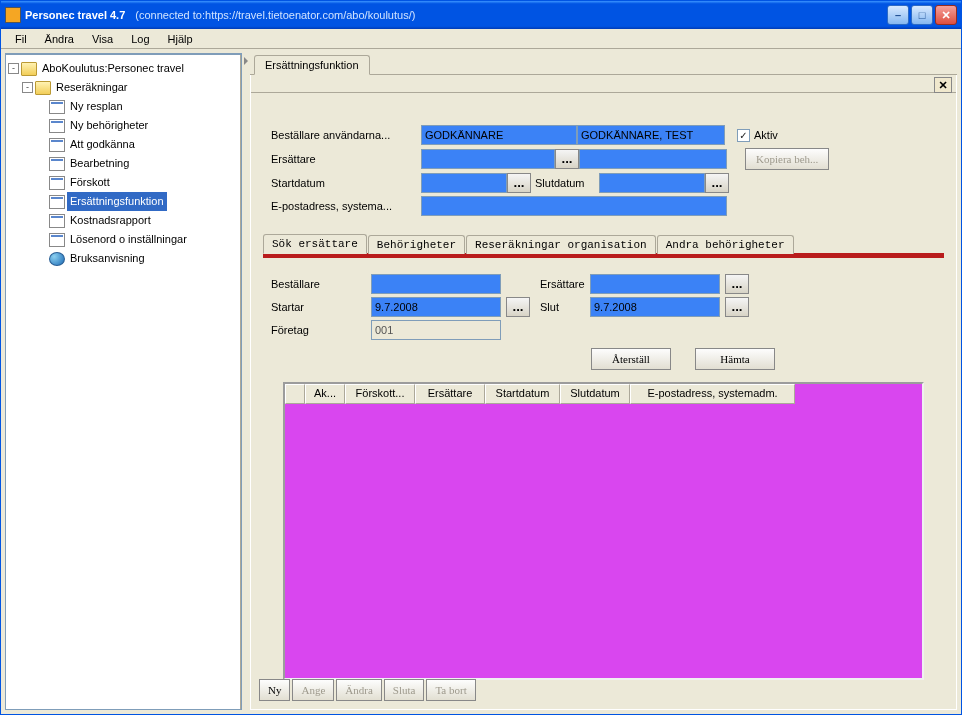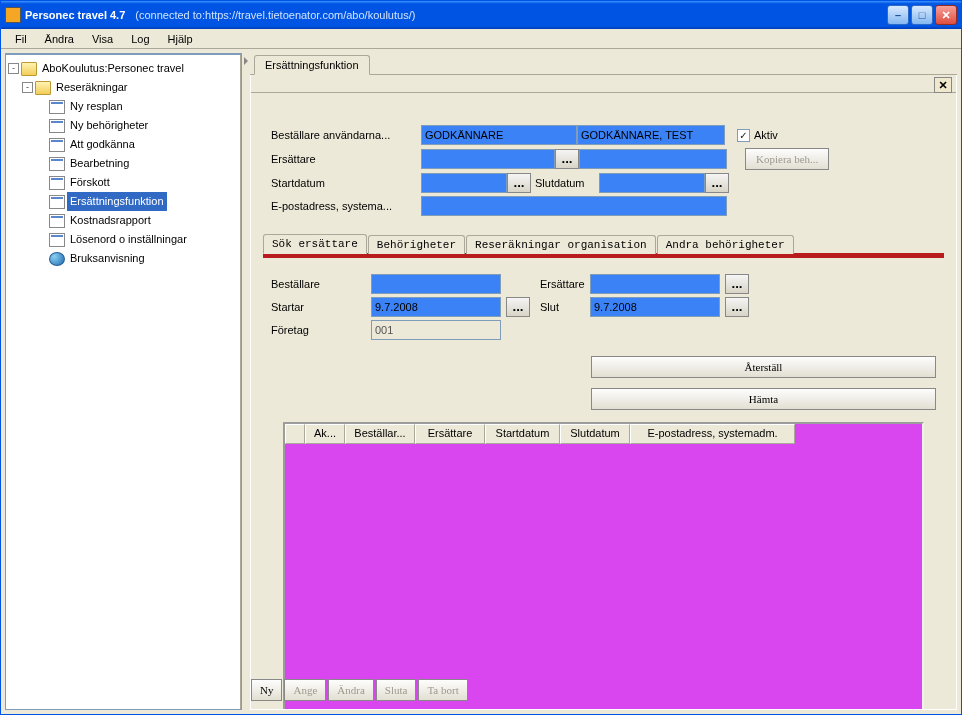--- a/index.html
+++ b/index.html
@@ -239,21 +239,21 @@
   .search-area {
     padding: 16px 20px 8px 20px;
   }
   .search-grid {
     display:grid;
     grid-template-columns: 100px 135px 24px 60px 135px 24px;
     row-gap: 3px;
     column-gap: 0;
     align-items:center;
   }
-  .btnrow { margin-top: 16px; display:flex; gap:10px; margin-left: 320px; flex-direction: column; }
+  .btnrow { margin-top: 8px; display:flex; gap:24px; margin-left: 320px; }
   .btnrow .btn { min-width: 80px; }
   .grid-area {
     margin: 12px 12px 0 12px;
     border: 2px inset #f0f0f0;
     background:#d946ef;
     height: 298px;
     overflow:auto;
   }
   .grid-head {
     display:flex;
@@ -264,21 +264,21 @@
     border-left:1px solid #fff;
     border-top:1px solid #fff;
     background:#ece9d8;
     padding:2px 6px;
     white-space:nowrap;
     overflow:hidden;
     text-align:center;
   }
   .bottom-actions {
     position:absolute;
-    bottom: 8px; left: 0;
+    bottom: 8px; left: 8px;
     display:flex; gap:2px;
   }
   .bottom-actions .btn { min-width: auto; padding:0 8px; }
 </style>
 </head>
 <body>
 
 <div class="titlebar">
   <span class="app-icon"></span>
   <span class="title-text">Personec travel 4.7</span>
@@ -443,21 +443,21 @@
         </div>
         <div class="btnrow">
           <button class="btn">Återställ</button>
           <button class="btn">Hämta</button>
         </div>
 
         <div class="grid-area">
           <div class="grid-head">
             <div class="gh" style="width:20px"></div>
             <div class="gh" style="width:40px">Ak...</div>
-            <div class="gh" style="width:70px">Beställar...</div>
+            <div class="gh" style="width:70px">Förskott...</div>
             <div class="gh" style="width:70px">Ersättare</div>
             <div class="gh" style="width:75px">Startdatum</div>
             <div class="gh" style="width:70px">Slutdatum</div>
             <div class="gh" style="width:165px">E-postadress, systemadm.</div>
           </div>
         </div>
       </div>
 
       <div class="bottom-actions">
         <button class="btn">Ny</button>

